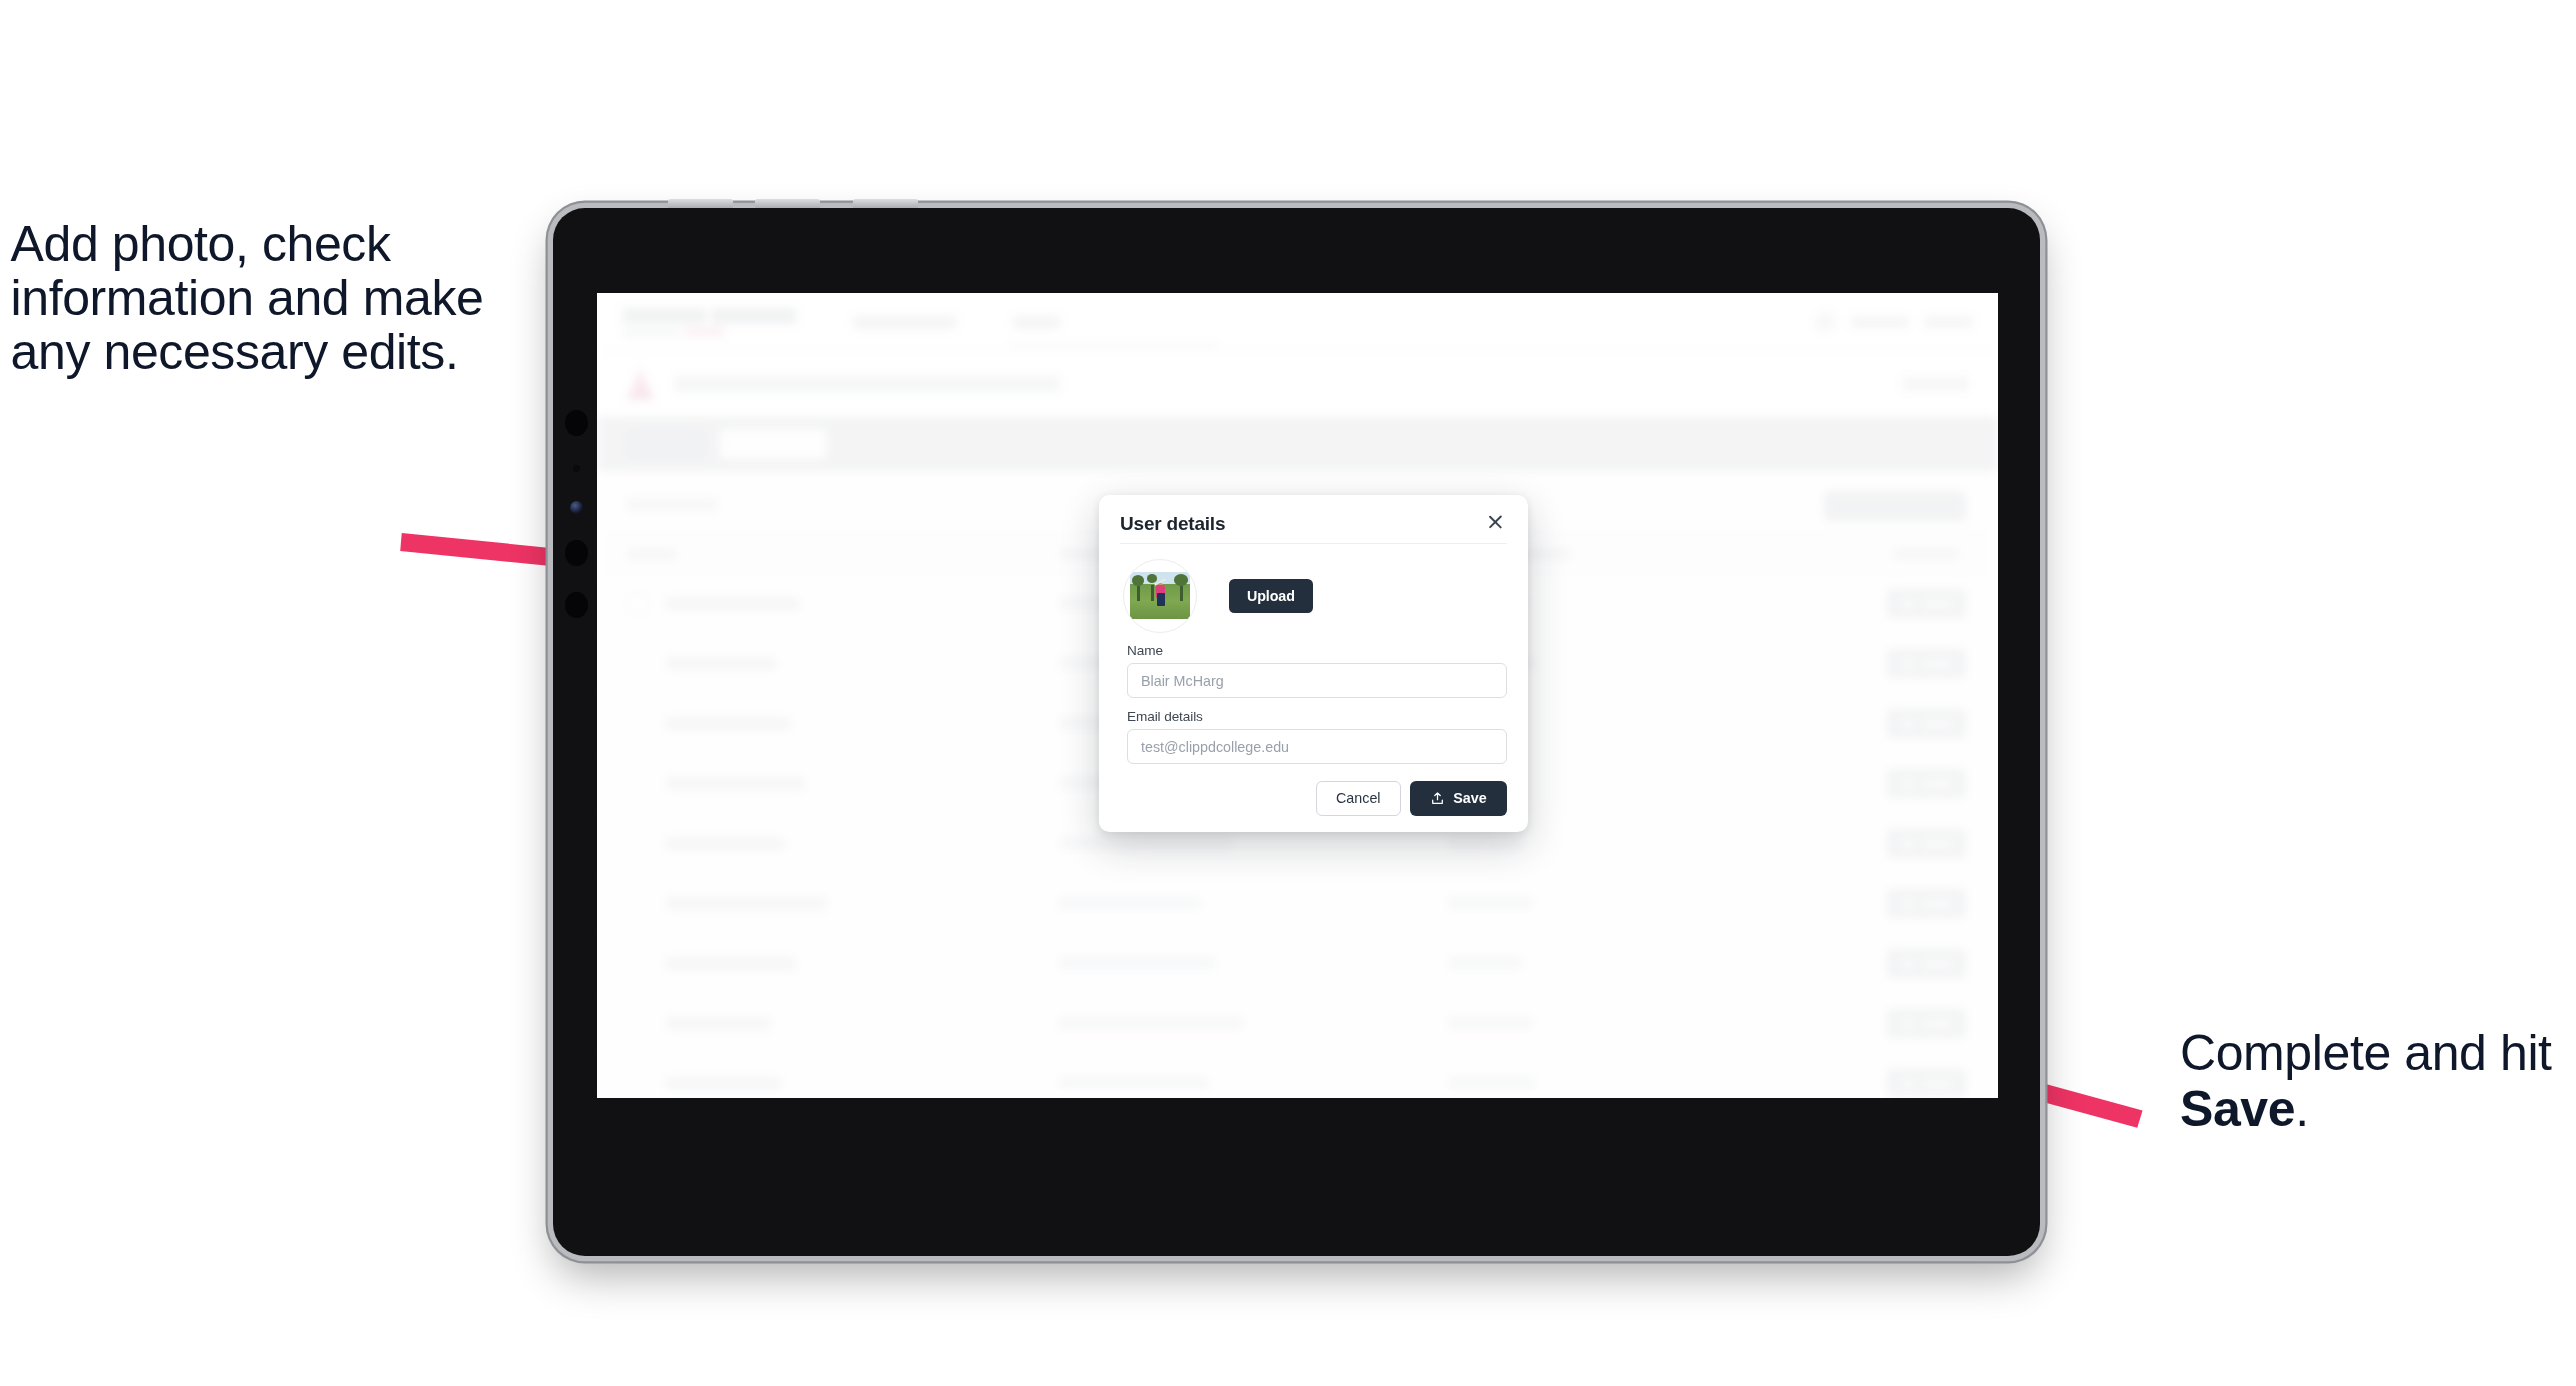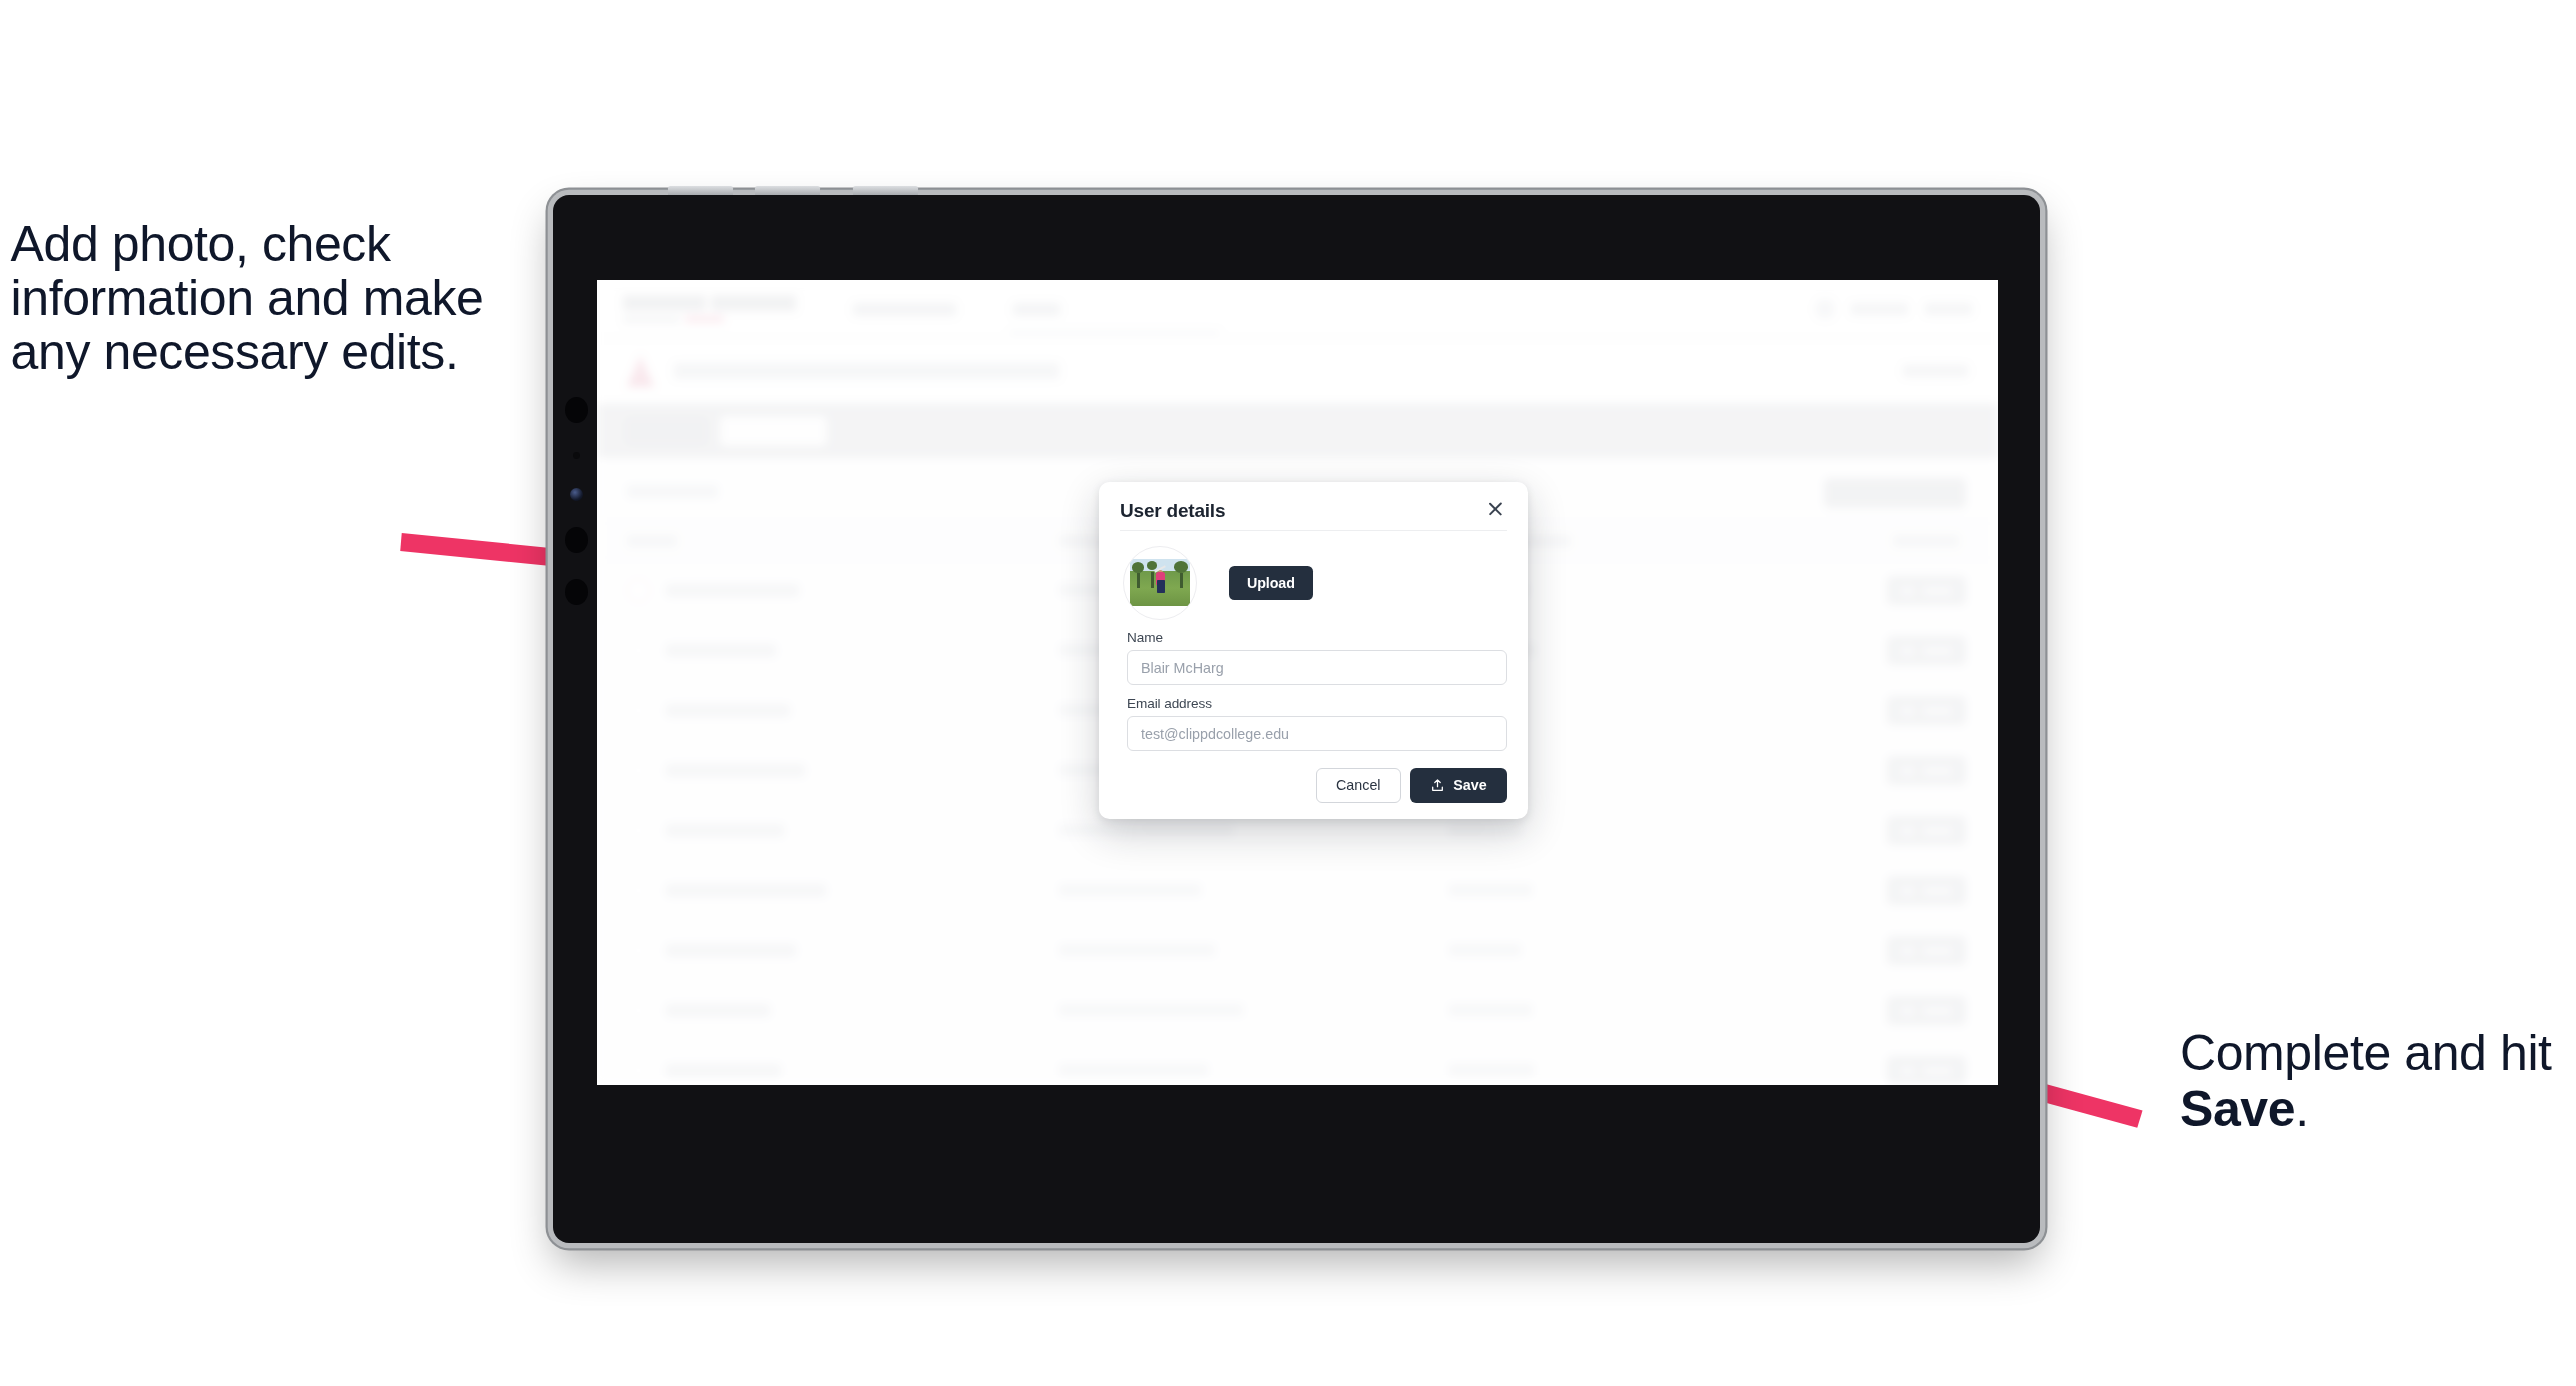--- a/index.html
+++ b/index.html
@@ -32,24 +32,24 @@
     font-size:50px;
     line-height:1.12;
   }
   #callout-right .strong { font-weight:700; }
 
   .arrow-svg { position:absolute; overflow:visible; pointer-events:none; }
 
   
   #tablet {
     position:absolute;
-    left:553px; top:195px;
+    left:553px; top:208px;
     width:1487px; height:1048px;
     background:#111114;
-    border-radius:16px;
+    border-radius:32px;
     box-shadow:
        0 0 0 5.3px #b9bbbe,
        0 0 0 7.5px #8d9094,
        0 19.6px 41px rgba(0,0,0,.30);
   }
   
   .vol-btn {
     position:absolute;
     top:-9px;
     height:9px;
@@ -461,21 +461,21 @@
           <button id="upload-btn">Upload</button>
         </div>
 
         <div class="field">
           <span class="field-label">Name</span>
           <div class="field-input">Blair McHarg</div>
         </div>
 
 
         <div class="field">
-          <span class="field-label">Email address</span>
+          <span class="field-label">Email details</span>
           <div class="field-input">test@clippdcollege.edu</div>
         </div>
 
 
         <div id="modal-actions">
           <button id="cancel-btn">Cancel</button>
           <button id="save-btn">
             <svg width="15" height="15" viewBox="0 0 20 20">
               <path d="M10 2.5 L10 11.5 M6.4 6 L10 2.5 L13.6 6" fill="none" stroke="#ffffff" stroke-width="1.7" stroke-linecap="round" stroke-linejoin="round"></path>
               <path d="M3.6 12.2 L3.6 16.4 L16.4 16.4 L16.4 12.2" fill="none" stroke="#ffffff" stroke-width="1.7" stroke-linecap="round" stroke-linejoin="round"></path>

